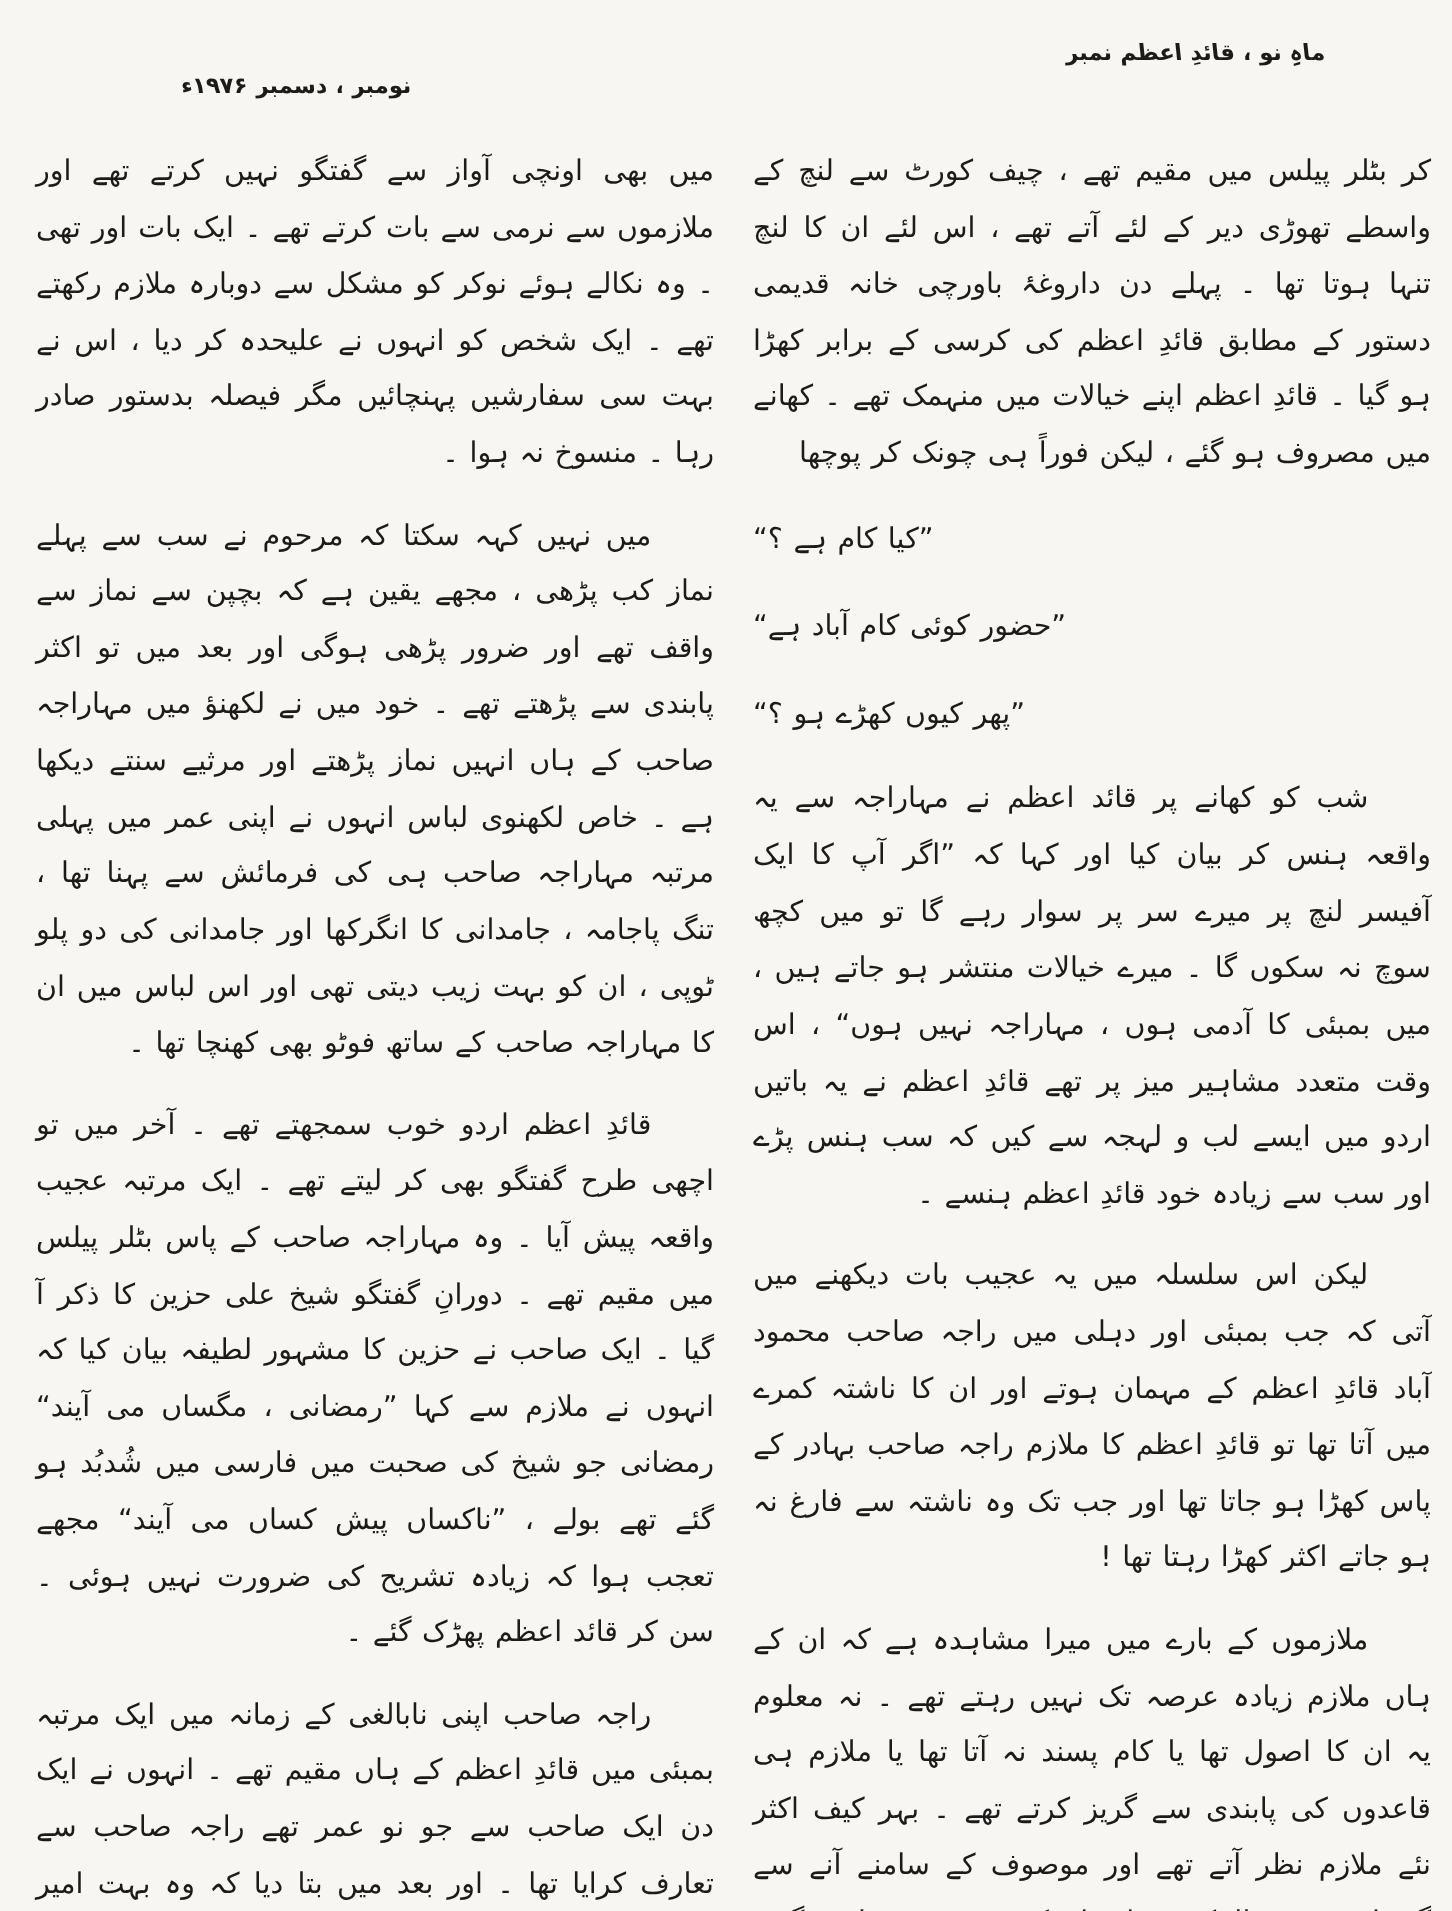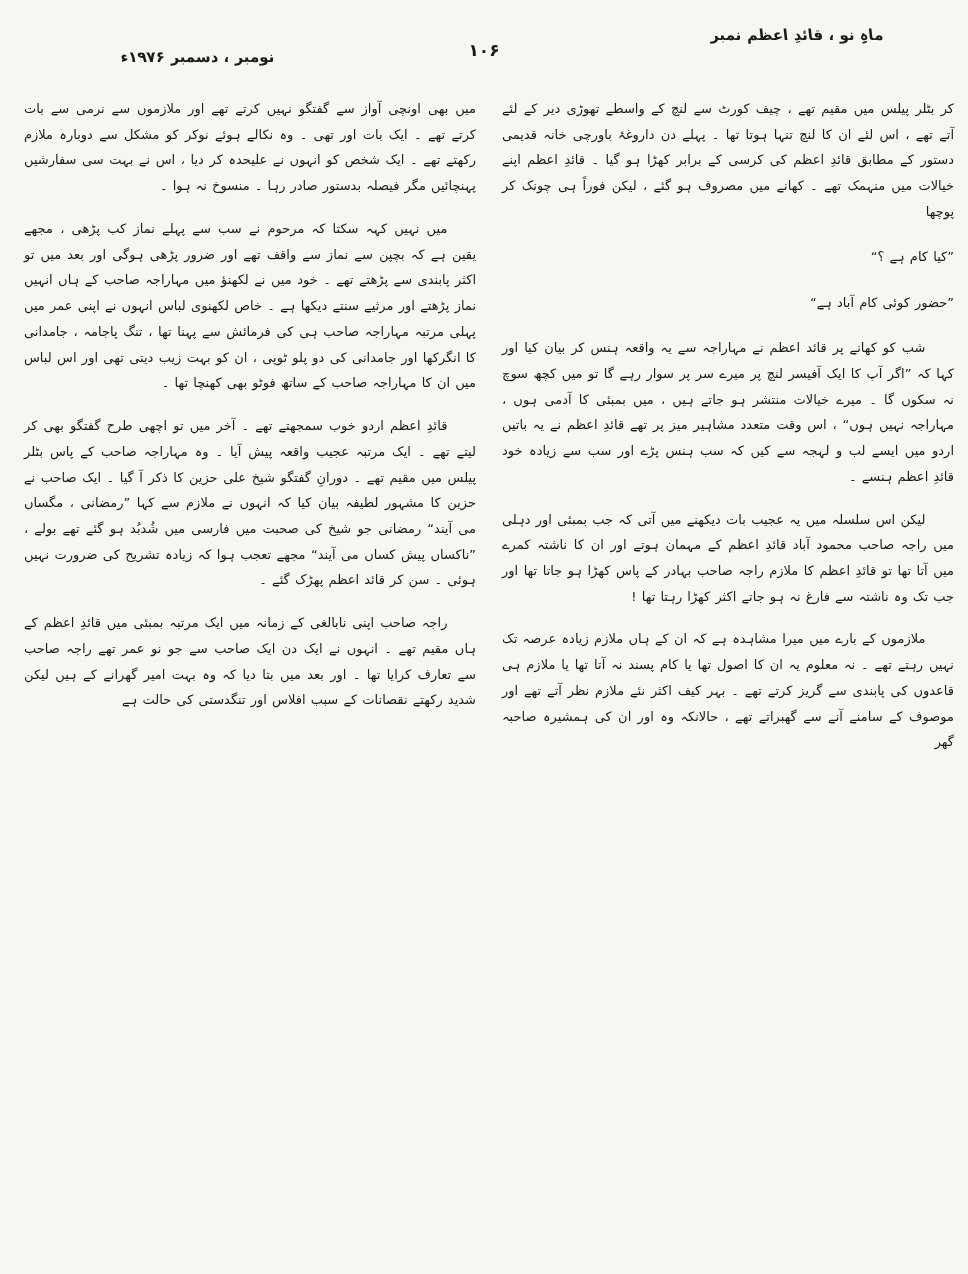--- a/index.html
+++ b/index.html
@@ -58,52 +58,52 @@
     display:flex;
     gap:26px;
     margin-top:10px;
     direction:rtl;
   }
   .col{
     width:452px;
     direction:rtl;
   }
   .para{
-    font-size:13px;
+    font-size:19px;
     line-height:1.98;
     text-align:justify;
     text-justify:inter-word;
     word-spacing:1px;
   }
   .para.normal{text-indent:2.2em;}
   .para.opening{text-indent:0;}
   .para.dialogue{
-    text-align:right;
+    text-align:left;
     text-indent:0;
     padding:2px 0;
   }
   .para + .para{margin-top:17px;}
 </style>
 </head>
 <body>
 
 <div class="page">
 
   <div class="running-head">
     <div class="title">ماہِ نو ، قائدِ اعظم نمبر</div>
-    <div class="folio">۱۰۶</div>
     <div class="date">نومبر ، دسمبر ۱۹۷۶ء</div>
   </div>
 
   <div class="columns">
 
     <div class="col">
         <p class="para opening">کر بٹلر پیلس میں مقیم تھے ، چیف کورٹ سے لنچ کے واسطے تھوڑی دیر کے لئے آتے تھے ، اس لئے ان کا لنچ تنہا ہوتا تھا ۔ پہلے دن داروغۂ باورچی خانہ قدیمی دستور کے مطابق قائدِ اعظم کی کرسی کے برابر کھڑا ہو گیا ۔ قائدِ اعظم اپنے خیالات میں منہمک تھے ۔ کھانے میں مصروف ہو گئے ، لیکن فوراً ہی چونک کر پوچھا</p>
         <p class="para dialogue">”کیا کام ہے ؟“</p>
         <p class="para dialogue">”حضور کوئی کام آباد ہے“</p>
+        <p class="para dialogue">”پھر کیوں کھڑے ہو ؟“</p>
         <p class="para normal">شب کو کھانے پر قائد اعظم نے مہاراجہ سے یہ واقعہ ہنس کر بیان کیا اور کہا کہ ”اگر آپ کا ایک آفیسر لنچ پر میرے سر پر سوار رہے گا تو میں کچھ سوچ نہ سکوں گا ۔ میرے خیالات منتشر ہو جاتے ہیں ، میں بمبئی کا آدمی ہوں ، مہاراجہ نہیں ہوں“ ، اس وقت متعدد مشاہیر میز پر تھے قائدِ اعظم نے یہ باتیں اردو میں ایسے لب و لہجہ سے کیں کہ سب ہنس پڑے اور سب سے زیادہ خود قائدِ اعظم ہنسے ۔</p>
         <p class="para normal">لیکن اس سلسلہ میں یہ عجیب بات دیکھنے میں آتی کہ جب بمبئی اور دہلی میں راجہ صاحب محمود آباد قائدِ اعظم کے مہمان ہوتے اور ان کا ناشتہ کمرے میں آتا تھا تو قائدِ اعظم کا ملازم راجہ صاحب بہادر کے پاس کھڑا ہو جاتا تھا اور جب تک وہ ناشتہ سے فارغ نہ ہو جاتے اکثر کھڑا رہتا تھا !</p>
         <p class="para normal">ملازموں کے بارے میں میرا مشاہدہ ہے کہ ان کے ہاں ملازم زیادہ عرصہ تک نہیں رہتے تھے ۔ نہ معلوم یہ ان کا اصول تھا یا کام پسند نہ آتا تھا یا ملازم ہی قاعدوں کی پابندی سے گریز کرتے تھے ۔ بہر کیف اکثر نئے ملازم نظر آتے تھے اور موصوف کے سامنے آنے سے گھبراتے تھے ، حالانکہ وہ اور ان کی ہمشیرہ صاحبہ گھر</p>
       </div>
     <div class="col">
         <p class="para opening">میں بھی اونچی آواز سے گفتگو نہیں کرتے تھے اور ملازموں سے نرمی سے بات کرتے تھے ۔ ایک بات اور تھی ۔ وہ نکالے ہوئے نوکر کو مشکل سے دوبارہ ملازم رکھتے تھے ۔ ایک شخص کو انہوں نے علیحدہ کر دیا ، اس نے بہت سی سفارشیں پہنچائیں مگر فیصلہ بدستور صادر رہا ۔ منسوخ نہ ہوا ۔</p>
         <p class="para normal">میں نہیں کہہ سکتا کہ مرحوم نے سب سے پہلے نماز کب پڑھی ، مجھے یقین ہے کہ بچپن سے نماز سے واقف تھے اور ضرور پڑھی ہوگی اور بعد میں تو اکثر پابندی سے پڑھتے تھے ۔ خود میں نے لکھنؤ میں مہاراجہ صاحب کے ہاں انہیں نماز پڑھتے اور مرثیے سنتے دیکھا ہے ۔ خاص لکھنوی لباس انہوں نے اپنی عمر میں پہلی مرتبہ مہاراجہ صاحب ہی کی فرمائش سے پہنا تھا ، تنگ پاجامہ ، جامدانی کا انگرکھا اور جامدانی کی دو پلو ٹوپی ، ان کو بہت زیب دیتی تھی اور اس لباس میں ان کا مہاراجہ صاحب کے ساتھ فوٹو بھی کھنچا تھا ۔</p>
         <p class="para normal">قائدِ اعظم اردو خوب سمجھتے تھے ۔ آخر میں تو اچھی طرح گفتگو بھی کر لیتے تھے ۔ ایک مرتبہ عجیب واقعہ پیش آیا ۔ وہ مہاراجہ صاحب کے پاس بٹلر پیلس میں مقیم تھے ۔ دورانِ گفتگو شیخ علی حزین کا ذکر آ گیا ۔ ایک صاحب نے حزین کا مشہور لطیفہ بیان کیا کہ انہوں نے ملازم سے کہا ”رمضانی ، مگساں می آیند“ رمضانی جو شیخ کی صحبت میں فارسی میں شُدبُد ہو گئے تھے بولے ، ”ناکساں پیش کساں می آیند“ مجھے تعجب ہوا کہ زیادہ تشریح کی ضرورت نہیں ہوئی ۔ سن کر قائد اعظم پھڑک گئے ۔</p>
         <p class="para normal">راجہ صاحب اپنی نابالغی کے زمانہ میں ایک مرتبہ بمبئی میں قائدِ اعظم کے ہاں مقیم تھے ۔ انہوں نے ایک دن ایک صاحب سے جو نو عمر تھے راجہ صاحب سے تعارف کرایا تھا ۔ اور بعد میں بتا دیا کہ وہ بہت امیر گھرانے کے ہیں لیکن شدید رکھتے نقصانات کے سبب افلاس اور تنگدستی کی حالت ہے</p>
       </div>

